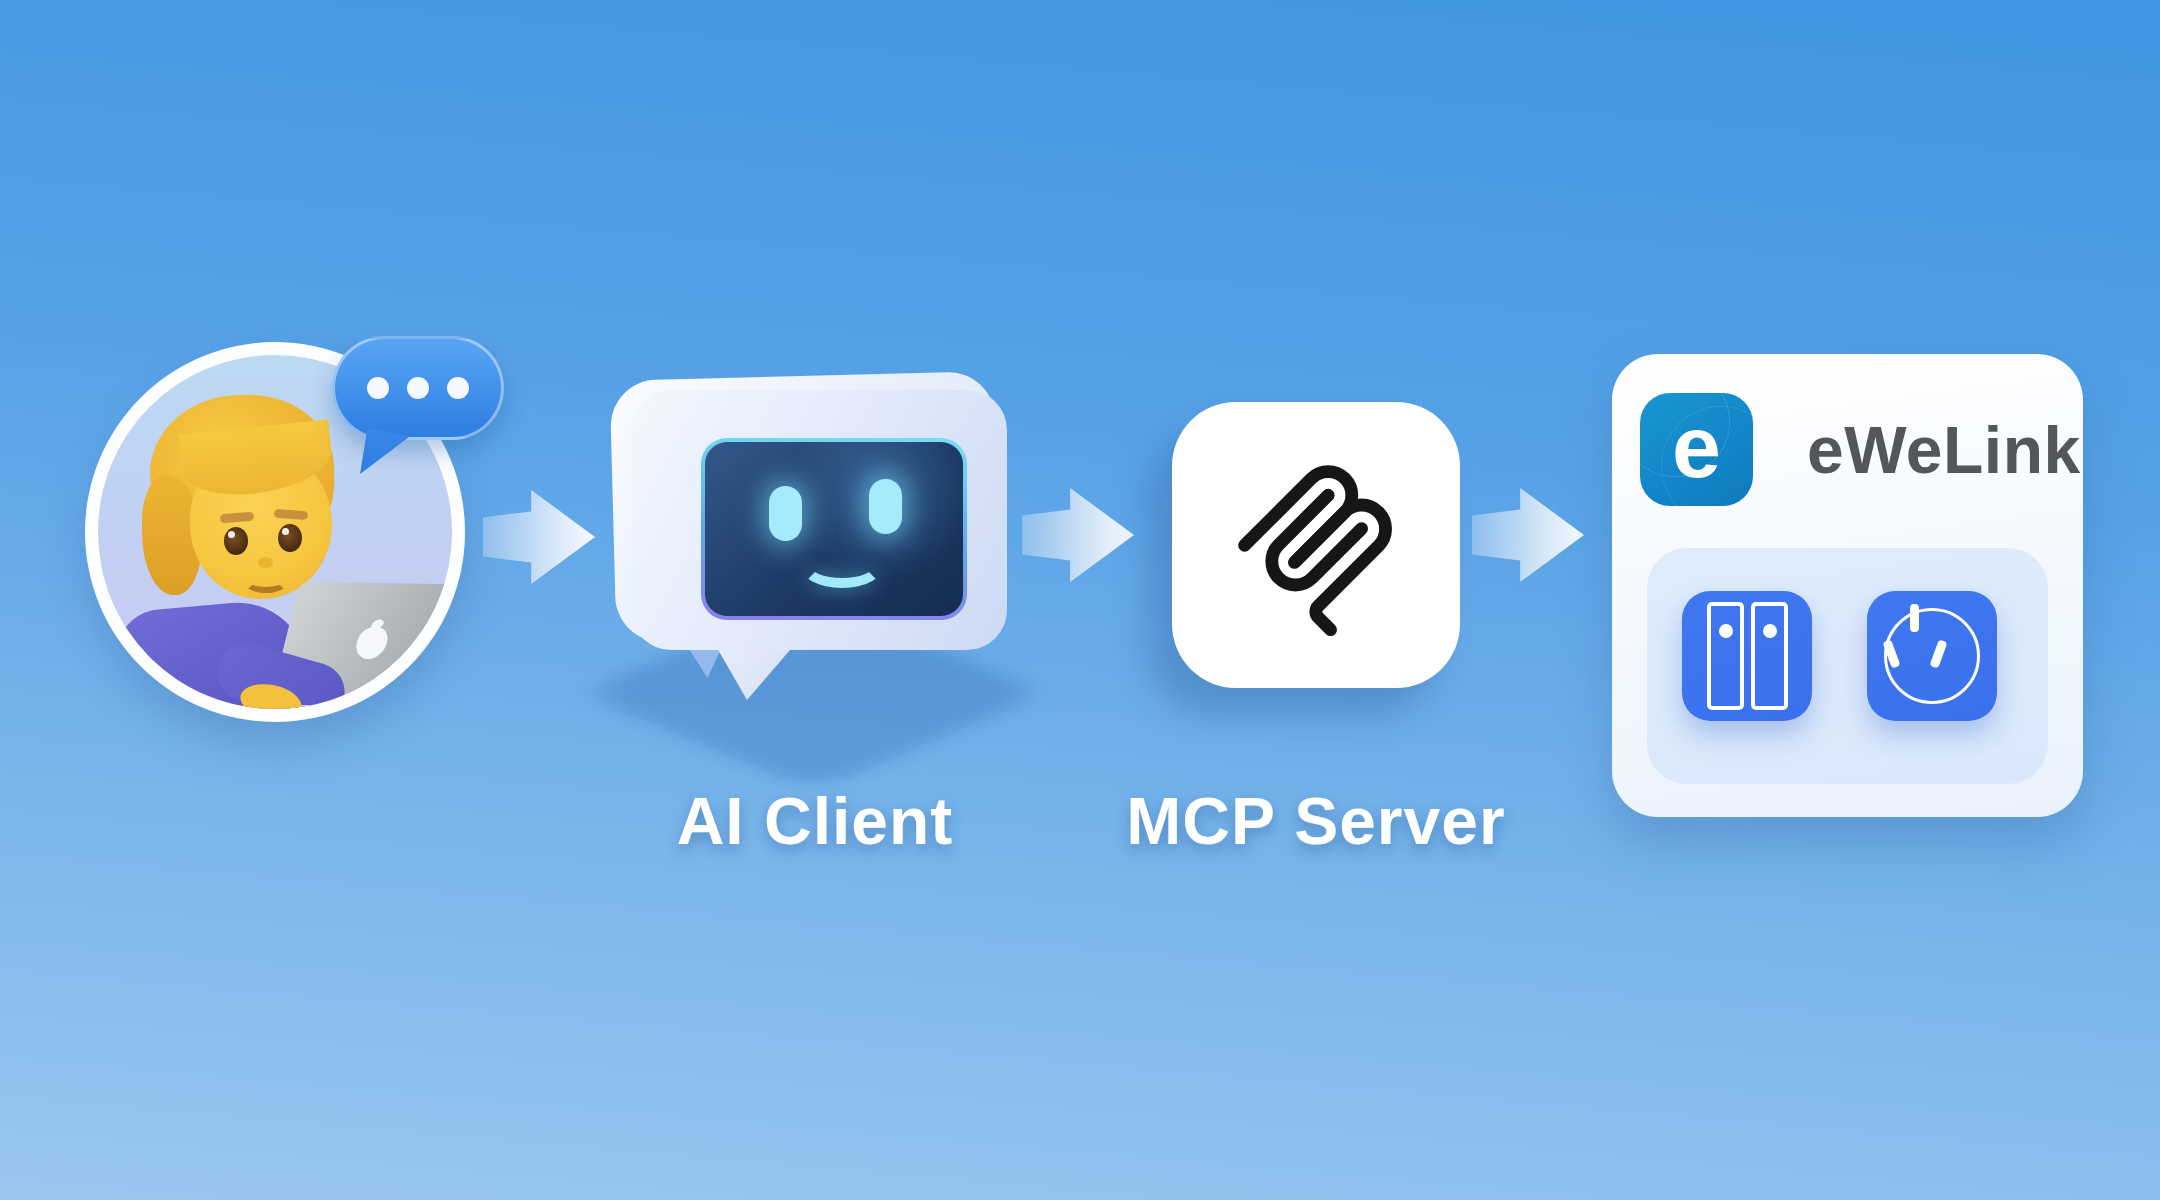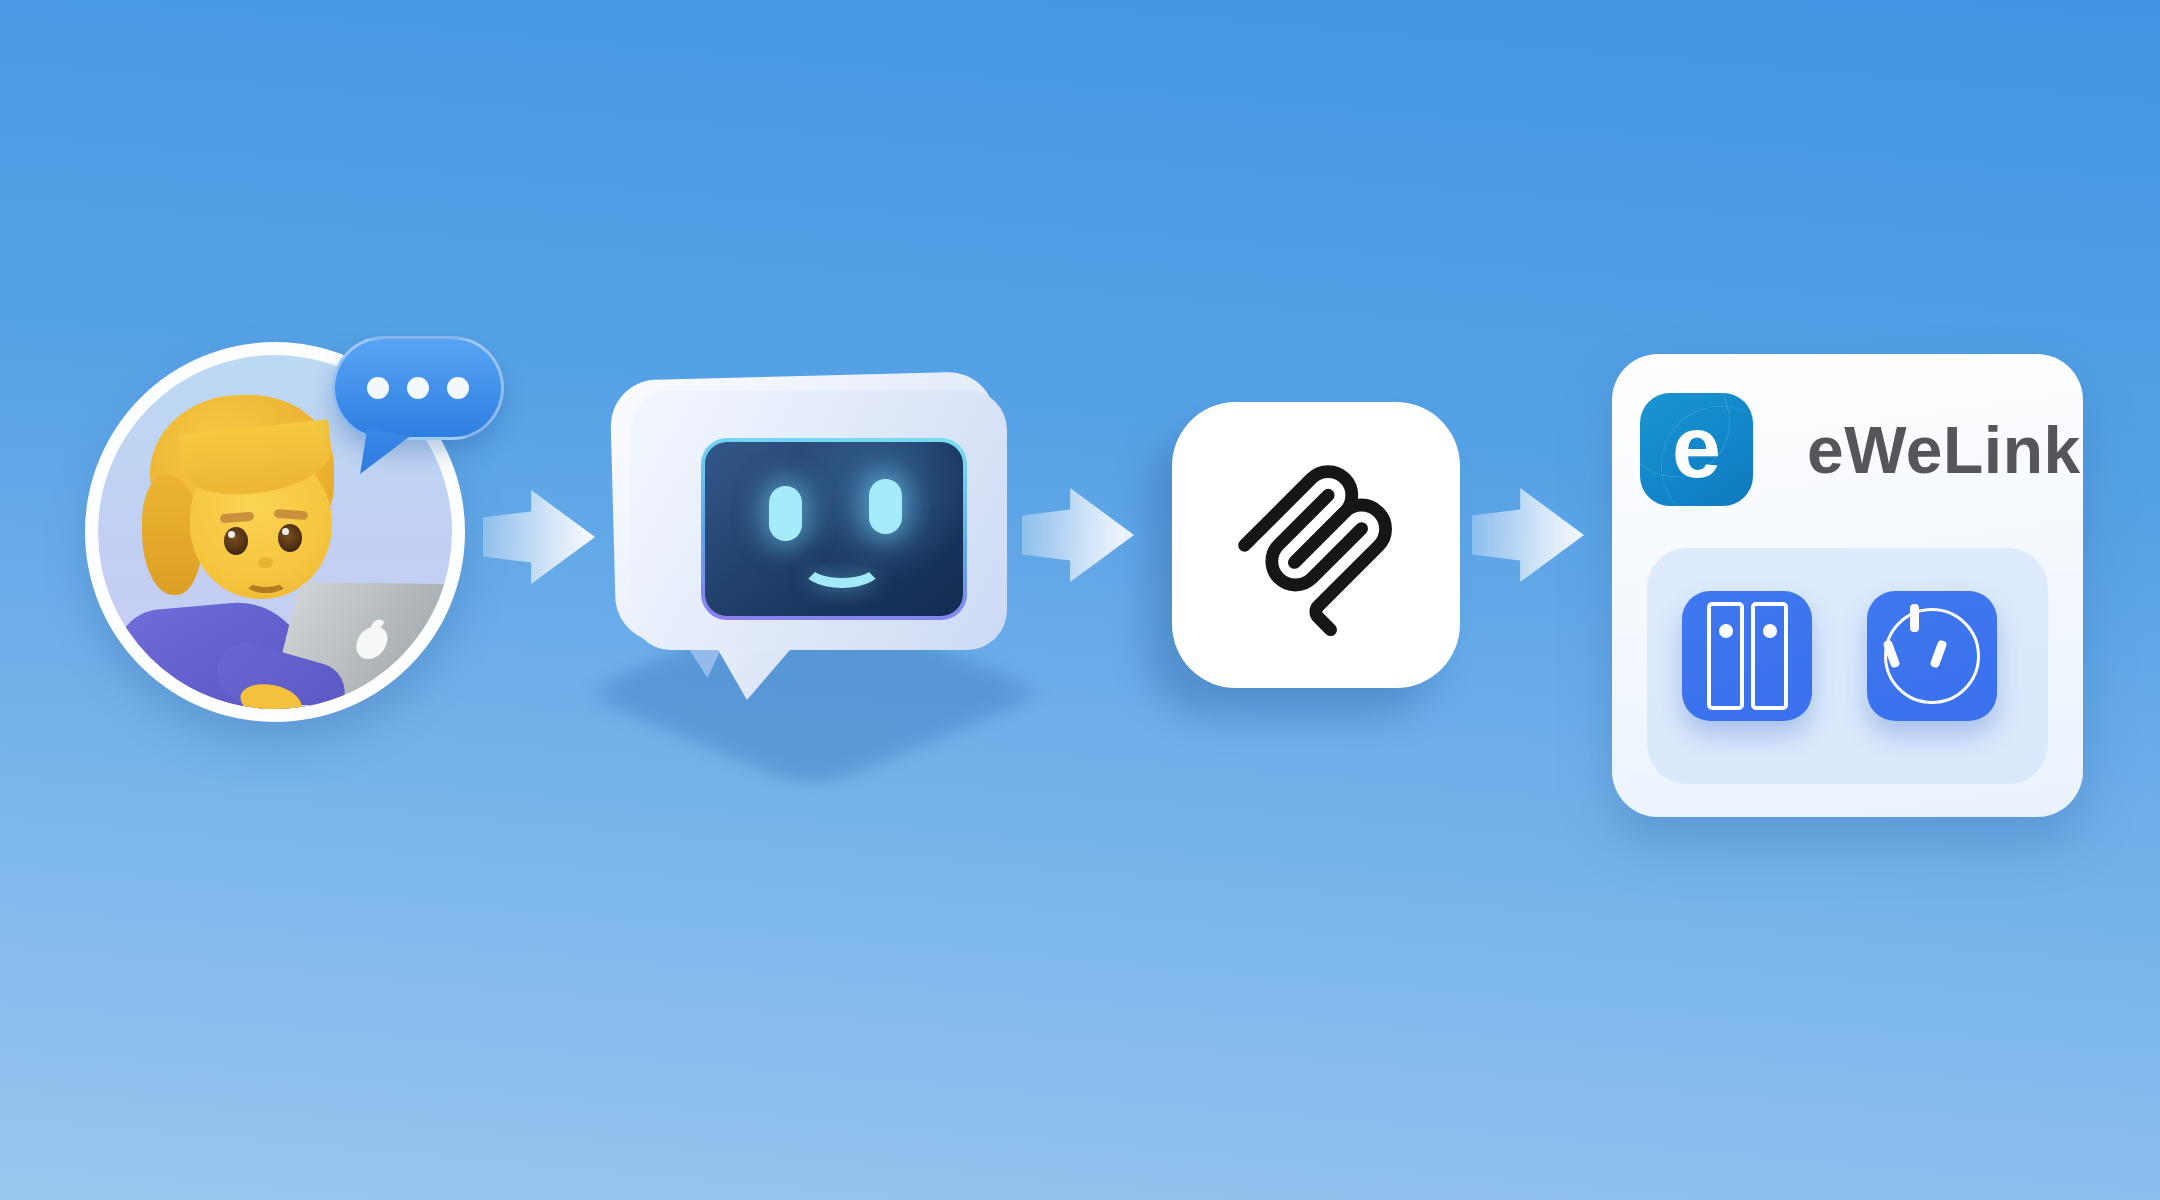--- a/index.html
+++ b/index.html
@@ -277,30 +277,32 @@
   <div class="robot-back"></div>
   <div class="robot-tail-dark"></div>
   <div class="robot-tail"></div>
   <div class="robot-body">
     <div class="robot-screen">
       <div class="robot-eye l"></div>
       <div class="robot-eye r"></div>
       <div class="robot-smile"></div>
     </div>
   </div>
+  <div class="node-label" id="lbl-ai">AI Client</div>
 
   <div class="flow-arrow" id="arrow2"></div>
 
   <div class="mcp-tile">
     <svg class="mcp-logo" viewBox="0 0 195 195" fill="none" xmlns="http://www.w3.org/2000/svg">
       <path d="M25 97.8528L92.8823 29.9706C102.255 20.598 117.451 20.598 126.823 29.9706V29.9706C136.196 39.3431 136.196 54.5391 126.823 63.9117L75.5581 115.177" stroke="#161616" stroke-width="13" stroke-linecap="round"></path>
       <path d="M76.2653 114.47L126.823 63.9117C136.196 54.5391 151.392 54.5391 160.765 63.9117L161.118 64.2652C170.491 73.6378 170.491 88.8338 161.118 98.2063L99.7248 159.6C96.6006 162.724 96.6006 167.789 99.7248 170.913L112.331 183.52" stroke="#161616" stroke-width="13" stroke-linecap="round"></path>
       <path d="M109.853 46.9411L59.6482 97.1457C50.2757 106.518 50.2757 121.714 59.6482 131.087V131.087C69.0208 140.459 84.2168 140.459 93.5894 131.087L143.794 80.8822" stroke="#161616" stroke-width="13" stroke-linecap="round"></path>
     </svg>
   </div>
+  <div class="node-label" id="lbl-mcp">MCP Server</div>
 
   <div class="flow-arrow" id="arrow3"></div>
 
   <div class="ew-card">
     <div class="ew-app-icon">
       <span class="mesh1"></span>
       <span class="mesh2"></span>
       <span class="ew-letter">e</span>
     </div>
     <div class="ew-brand">eWeLink</div>

